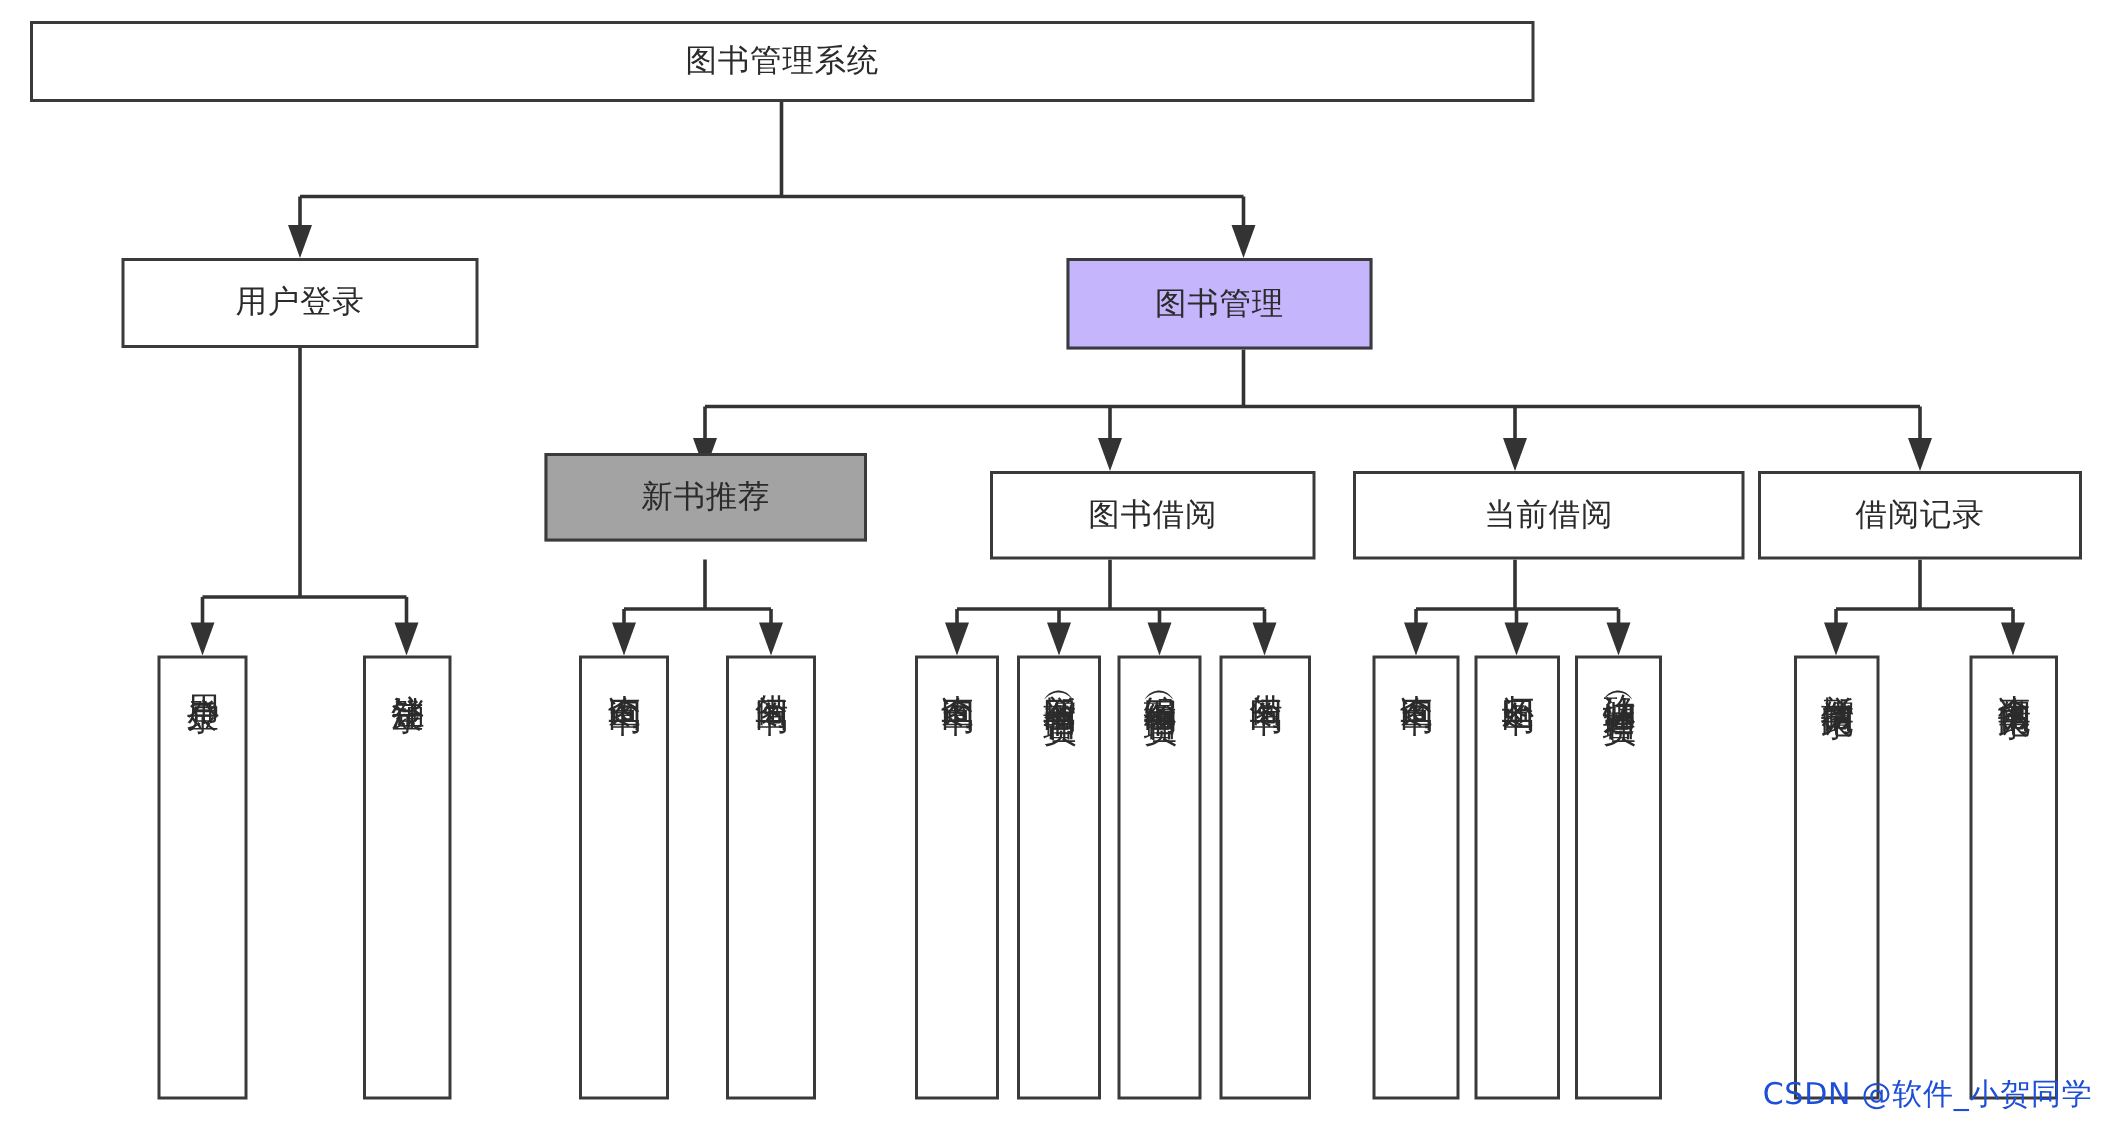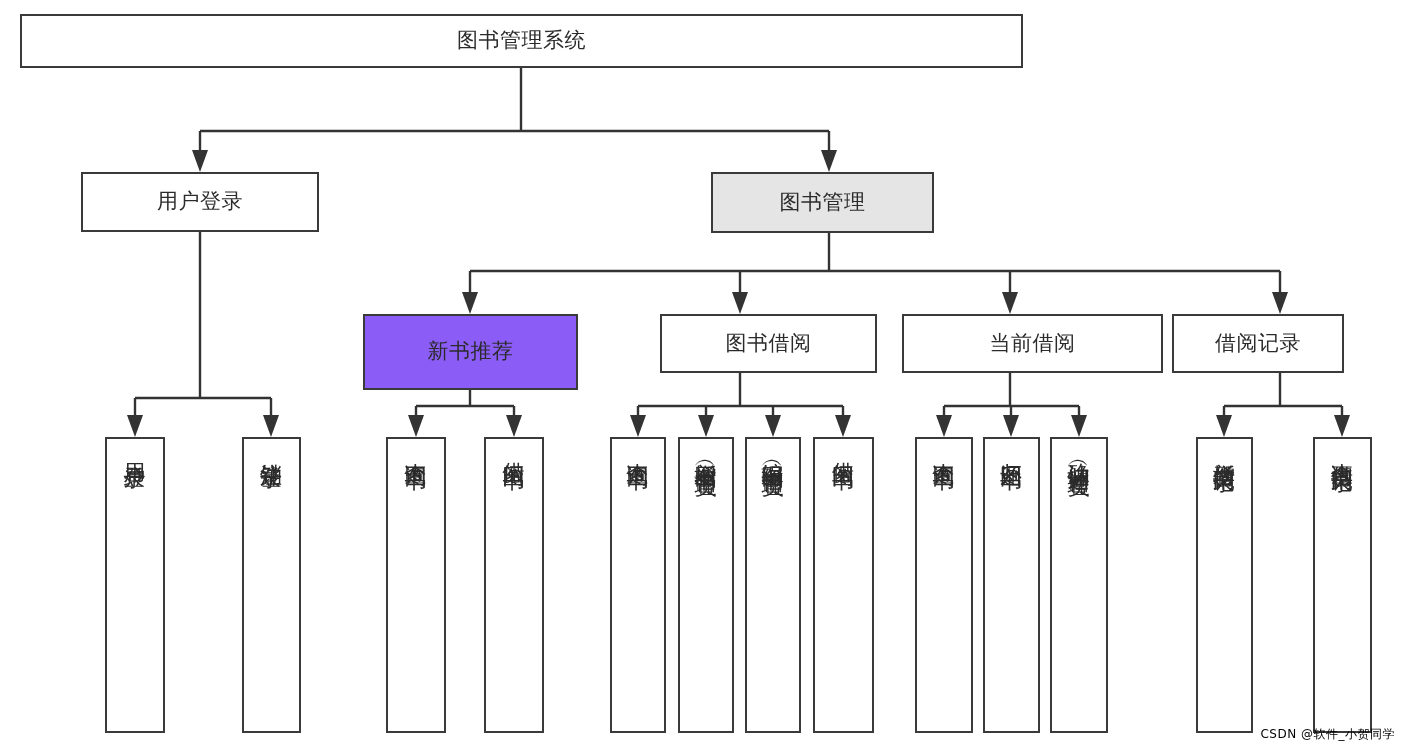--- a/index.html
+++ b/index.html
@@ -71,22 +71,22 @@
     fill: none;
   }
   .conn-head {
     fill: #333333;
     stroke: none;
   }
   .watermark {
     position: absolute;
     right: 10px;
     bottom: 4px;
-    font-size: 12px;
-    color: #000000;
+    font-size: 20px;
+    color: #1d4ed8;
     white-space: nowrap;
     letter-spacing: 0.5px;
   }
 </style>
 </head>
 <body>
 
 <div id="diagram-root">
   <svg class="connectors" id="connector-layer" viewBox="0 0 1405 747">
       <line x1="521" y1="68" x2="521" y2="131" class="conn-line" stroke="#333333"></line>
@@ -142,33 +142,33 @@
       <line x1="1342" y1="406" x2="1342" y2="416" class="conn-line" stroke="#333333"></line>
       <polygon points="1334,415 1350,415 1342,437" class="conn-head" fill="#333333"></polygon>
     </svg>
   <div id="node-layer">
       <div class="node-box node-h" style="left: 20px; top: 14px; width: 1003px; height: 54px; border-color: rgb(58, 58, 58); background: rgb(255, 255, 255);">
         <span class="node-label" style="color: rgb(43, 43, 43);">图书管理系统</span>
       </div>
       <div class="node-box node-h" style="left: 81px; top: 172px; width: 238px; height: 60px; border-color: rgb(58, 58, 58); background: rgb(255, 255, 255);">
         <span class="node-label" style="color: rgb(43, 43, 43);">用户登录</span>
       </div>
-      <div class="node-box node-h" style="left: 711px; top: 172px; width: 223px; height: 61px; border-color: rgb(58, 58, 58); background: #e5e5e5;">
+      <div class="node-box node-h" style="left: 711px; top: 172px; width: 204px; height: 61px; border-color: rgb(58, 58, 58); background: #c4b5fd;">
         <span class="node-label" style="color: rgb(43, 43, 43);">图书管理</span>
       </div>
-      <div class="node-box node-h" style="left: 363px; top: 314px; width: 215px; height: 76px; border-color: rgb(58, 58, 58); background: #8b5cf6;">
+      <div class="node-box node-h" style="left: 363px; top: 302px; width: 215px; height: 59px; border-color: rgb(58, 58, 58); background: #a3a3a3;">
         <span class="node-label" style="color: rgb(43, 43, 43);">新书推荐</span>
       </div>
       <div class="node-box node-h" style="left: 660px; top: 314px; width: 217px; height: 59px; border-color: rgb(58, 58, 58); background: rgb(255, 255, 255);">
         <span class="node-label" style="color: rgb(43, 43, 43);">图书借阅</span>
       </div>
       <div class="node-box node-h" style="left: 902px; top: 314px; width: 261px; height: 59px; border-color: rgb(58, 58, 58); background: rgb(255, 255, 255);">
         <span class="node-label" style="color: rgb(43, 43, 43);">当前借阅</span>
       </div>
-      <div class="node-box node-h" style="left: 1172px; top: 314px; width: 172px; height: 59px; border-color: rgb(58, 58, 58); background: rgb(255, 255, 255);">
+      <div class="node-box node-h" style="left: 1172px; top: 314px; width: 216px; height: 59px; border-color: rgb(58, 58, 58); background: rgb(255, 255, 255);">
         <span class="node-label" style="color: rgb(43, 43, 43);">借阅记录</span>
       </div>
       <div class="node-box node-v" style="left: 105px; top: 437px; width: 60px; height: 296px; border-color: rgb(58, 58, 58); background: rgb(255, 255, 255);">
         <span class="node-label" style="color: rgb(43, 43, 43);">用户登录</span>
       </div>
       <div class="node-box node-v" style="left: 242px; top: 437px; width: 59px; height: 296px; border-color: rgb(58, 58, 58); background: rgb(255, 255, 255);">
         <span class="node-label" style="color: rgb(43, 43, 43);">注销登录</span>
       </div>
       <div class="node-box node-v" style="left: 386px; top: 437px; width: 60px; height: 296px; border-color: rgb(58, 58, 58); background: rgb(255, 255, 255);">
         <span class="node-label" style="color: rgb(43, 43, 43);">查询图书</span>

